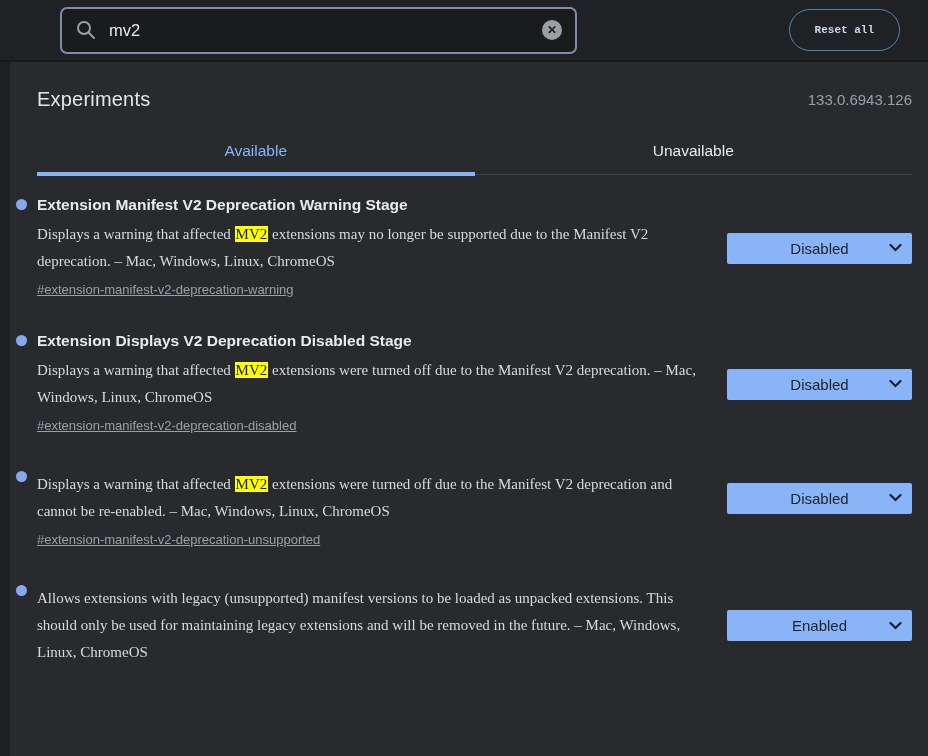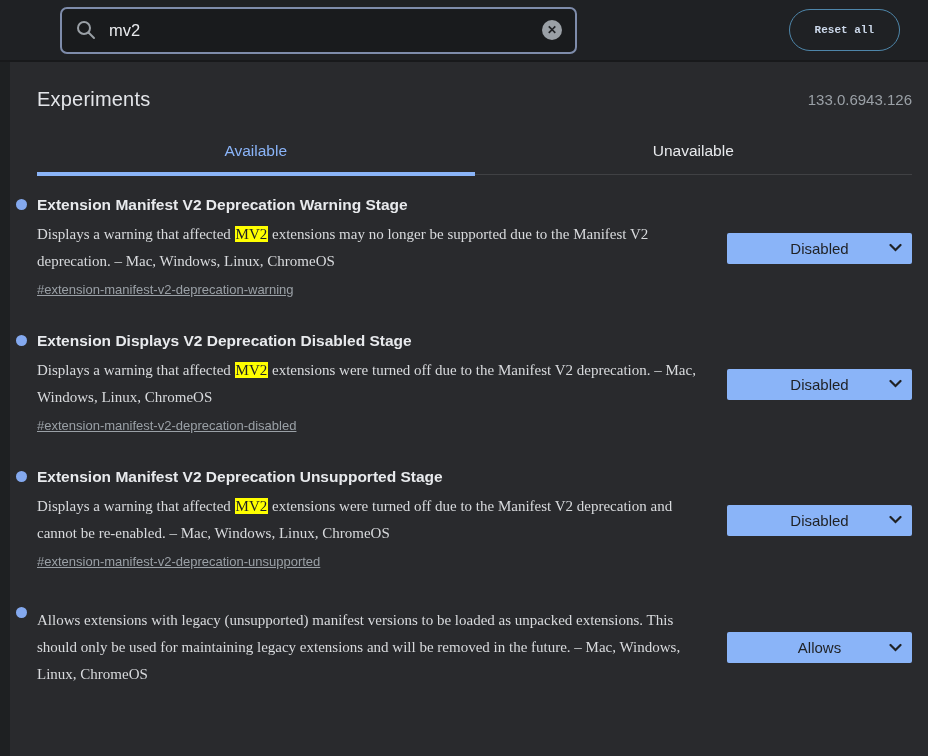--- a/index.html
+++ b/index.html
@@ -188,37 +188,37 @@
         <div class="exp-select">
           <span class="sel-label">Disabled</span>
           <span class="sel-chevron">
             <svg width="13" height="9" viewBox="0 0 13 9">
               <path d="M1.5 1.5 L6.5 6.5 L11.5 1.5" fill="none" stroke="#1f2124" stroke-width="2.2" stroke-linecap="round"></path>
             </svg>
           </span>
         </div>
       </div>
       <div class="exp-row">
-        <div class="exp-title"><span class="dot"></span><span>Extension Manifest V2 Deprecation Unsupported Stage</span></div>
+        <div class="exp-title"><span class="dot"></span></div>
         <div class="exp-desc"><span>Displays a warning that affected </span><mark>MV2</mark><span> extensions were turned off due to the Manifest V2 deprecation and cannot be re-enabled. – Mac, Windows, Linux, ChromeOS</span></div>
         <a class="exp-link" href="#extension-manifest-v2-deprecation-unsupported"><span>#extension-manifest-v2-deprecation-unsupported</span></a>
         <div class="exp-select">
           <span class="sel-label">Disabled</span>
           <span class="sel-chevron">
             <svg width="13" height="9" viewBox="0 0 13 9">
               <path d="M1.5 1.5 L6.5 6.5 L11.5 1.5" fill="none" stroke="#1f2124" stroke-width="2.2" stroke-linecap="round"></path>
             </svg>
           </span>
         </div>
       </div>
       <div class="exp-row">
         <div class="exp-title"><span class="dot"></span></div>
         <div class="exp-desc"><span>Allows extensions with legacy (unsupported) manifest versions to be loaded as unpacked extensions. This should only be used for maintaining legacy extensions and will be removed in the future. – Mac, Windows, Linux, ChromeOS</span></div>
         <div class="exp-select">
-          <span class="sel-label">Allows</span>
+          <span class="sel-label">Enabled</span>
           <span class="sel-chevron">
             <svg width="13" height="9" viewBox="0 0 13 9">
               <path d="M1.5 1.5 L6.5 6.5 L11.5 1.5" fill="none" stroke="#1f2124" stroke-width="2.2" stroke-linecap="round"></path>
             </svg>
           </span>
         </div>
       </div>
     </div>
 </div>
 

